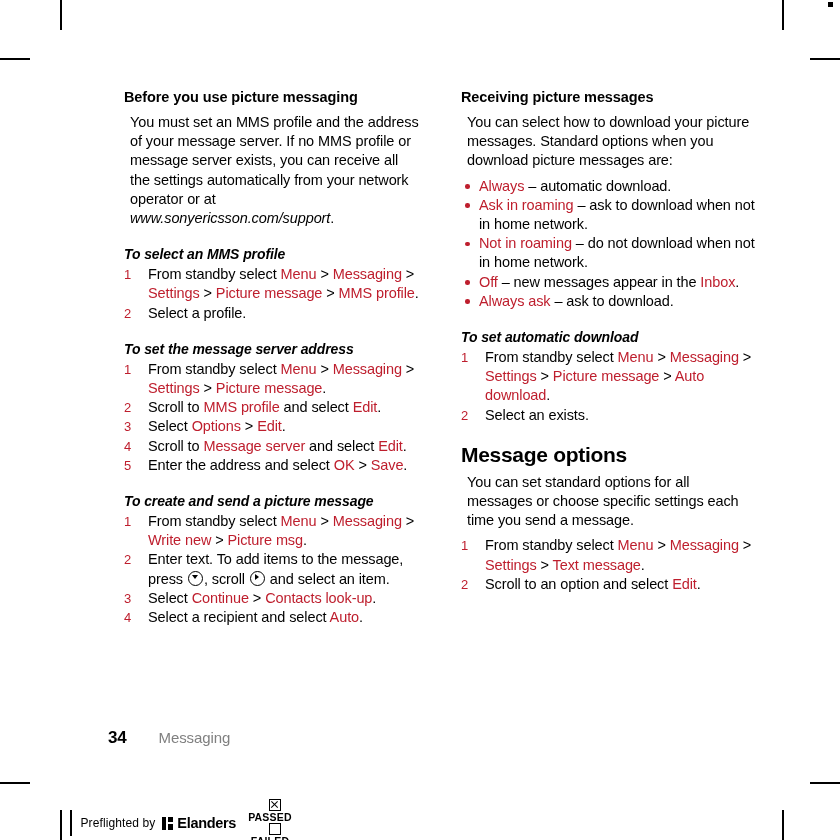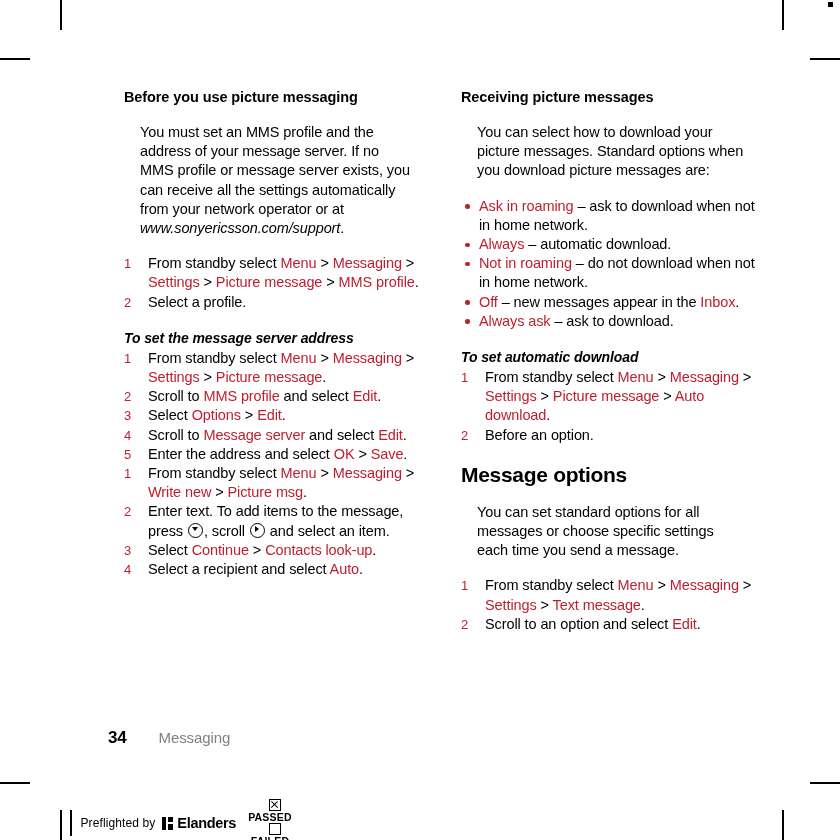--- a/index.html
+++ b/index.html
@@ -54,21 +54,21 @@
     font-size: 21px;
     font-weight: bold;
     line-height: 25px;
     color: #000000;
     margin: 17px 0 3px 0;
     letter-spacing: -0.3px;
   }
   .body-p {
     font-size: 14.5px;
     line-height: 19.2px;
-    margin: 16px;
+    margin: 6px;
     letter-spacing: -0.1px;
   }
   .proc-head {
     font-size: 14px;
     font-weight: bold;
     font-style: italic;
     line-height: 19px;
     margin: 17px 0 1px 0;
     letter-spacing: -0.1px;
   }
@@ -258,59 +258,61 @@
 <div class="page">
 
   <div class="columns">
 
     <div class="col">
 
       <h2 class="sec-head">Before you use picture messaging</h2>
       <p class="body-p"><span>You must set an MMS profile and the address of your message server. If no MMS profile or message server exists, you can receive all the settings automatically from your network operator or at </span><span class="ital">www.sonyericsson.com/support</span><span>.</span></p>
 
       <div>
+          <h3 class="proc-head">To select an MMS profile</h3>
           <ol class="steps">
             <li><span class="num">1</span><span>From standby select </span><span class="kw">Menu</span><span> &gt; </span><span class="kw">Messaging</span><span> &gt; </span><span class="kw">Settings</span><span> &gt; </span><span class="kw">Picture message</span><span> &gt; </span><span class="kw">MMS profile</span><span>.</span></li>
             <li><span class="num">2</span><span>Select a profile.</span></li>
           </ol>
           <h3 class="proc-head">To set the message server address</h3>
           <ol class="steps">
             <li><span class="num">1</span><span>From standby select </span><span class="kw">Menu</span><span> &gt; </span><span class="kw">Messaging</span><span> &gt; </span><span class="kw">Settings</span><span> &gt; </span><span class="kw">Picture message</span><span>.</span></li>
             <li><span class="num">2</span><span>Scroll to </span><span class="kw">MMS profile</span><span> and select </span><span class="kw">Edit</span><span>.</span></li>
             <li><span class="num">3</span><span>Select </span><span class="kw">Options</span><span> &gt; </span><span class="kw">Edit</span><span>.</span></li>
             <li><span class="num">4</span><span>Scroll to </span><span class="kw">Message server</span><span> and select </span><span class="kw">Edit</span><span>.</span></li>
             <li><span class="num">5</span><span>Enter the address and select </span><span class="kw">OK</span><span> &gt; </span><span class="kw">Save</span><span>.</span></li>
           </ol>
+          <h3 class="proc-head">To create and send a picture message</h3>
           <ol class="steps">
             <li><span class="num">1</span><span>From standby select </span><span class="kw">Menu</span><span> &gt; </span><span class="kw">Messaging</span><span> &gt; </span><span class="kw">Write new</span><span> &gt; </span><span class="kw">Picture msg</span><span>.</span></li>
             <li><span class="num">2</span><span>Enter text. To add items to the message, press </span><span class="navkey down"></span><span>, scroll </span><span class="navkey right"></span><span> and select an item.</span></li>
             <li><span class="num">3</span><span>Select </span><span class="kw">Continue</span><span> &gt; </span><span class="kw">Contacts look-up</span><span>.</span></li>
             <li><span class="num">4</span><span>Select a recipient and select </span><span class="kw">Auto</span><span>.</span></li>
           </ol>
         </div>
 
     </div>
 
     <div class="col">
 
       <h2 class="sec-head">Receiving picture messages</h2>
       <p class="body-p">You can select how to download your picture messages. Standard options when you download picture messages are:</p>
 
       <ul class="bullets">
+          <li><span class="dot"></span><span class="kw">Always</span><span> – automatic download.</span></li>
           <li><span class="dot"></span><span class="kw">Ask in roaming</span><span> – ask to download when not in home network.</span></li>
-          <li><span class="dot"></span><span class="kw">Always</span><span> – automatic download.</span></li>
           <li><span class="dot"></span><span class="kw">Not in roaming</span><span> – do not download when not in home network.</span></li>
           <li><span class="dot"></span><span class="kw">Off</span><span> – new messages appear in the </span><span class="kw">Inbox</span><span>.</span></li>
           <li><span class="dot"></span><span class="kw">Always ask</span><span> – ask to download.</span></li>
         </ul>
 
       <h3 class="proc-head">To set automatic download</h3>
       <ol class="steps">
           <li><span class="num">1</span><span>From standby select </span><span class="kw">Menu</span><span> &gt; </span><span class="kw">Messaging</span><span> &gt; </span><span class="kw">Settings</span><span> &gt; </span><span class="kw">Picture message</span><span> &gt; </span><span class="kw">Auto download</span><span>.</span></li>
-          <li><span class="num">2</span><span>Before an option.</span></li>
+          <li><span class="num">2</span><span>Select an exists.</span></li>
         </ol>
 
       <h2 class="big-head">Message options</h2>
       <p class="body-p">You can set standard options for all messages or choose specific settings each time you send a message.</p>
 
       <ol class="steps">
           <li><span class="num">1</span><span>From standby select </span><span class="kw">Menu</span><span> &gt; </span><span class="kw">Messaging</span><span> &gt; </span><span class="kw">Settings</span><span> &gt; </span><span class="kw">Text message</span><span>.</span></li>
           <li><span class="num">2</span><span>Scroll to an option and select </span><span class="kw">Edit</span><span>.</span></li>
         </ol>
 

